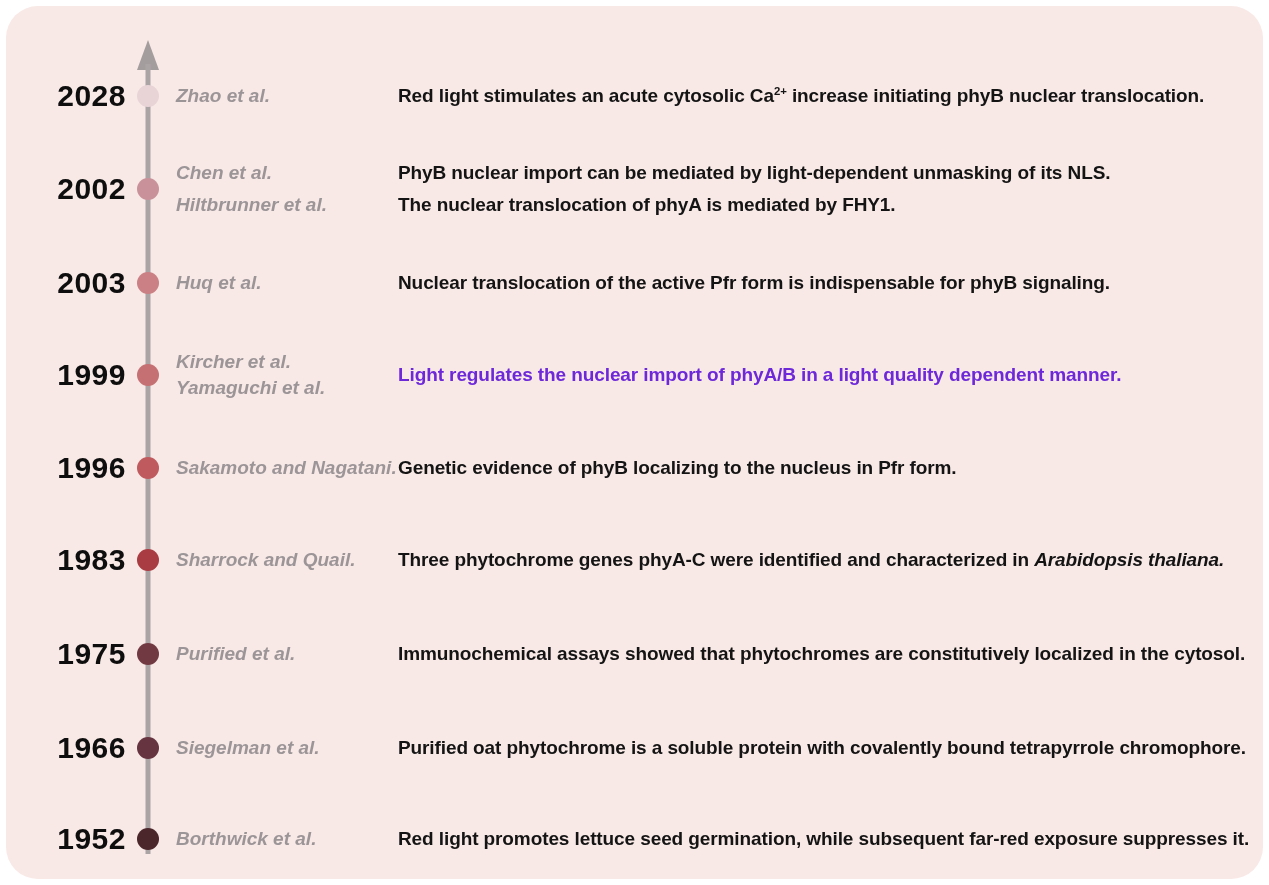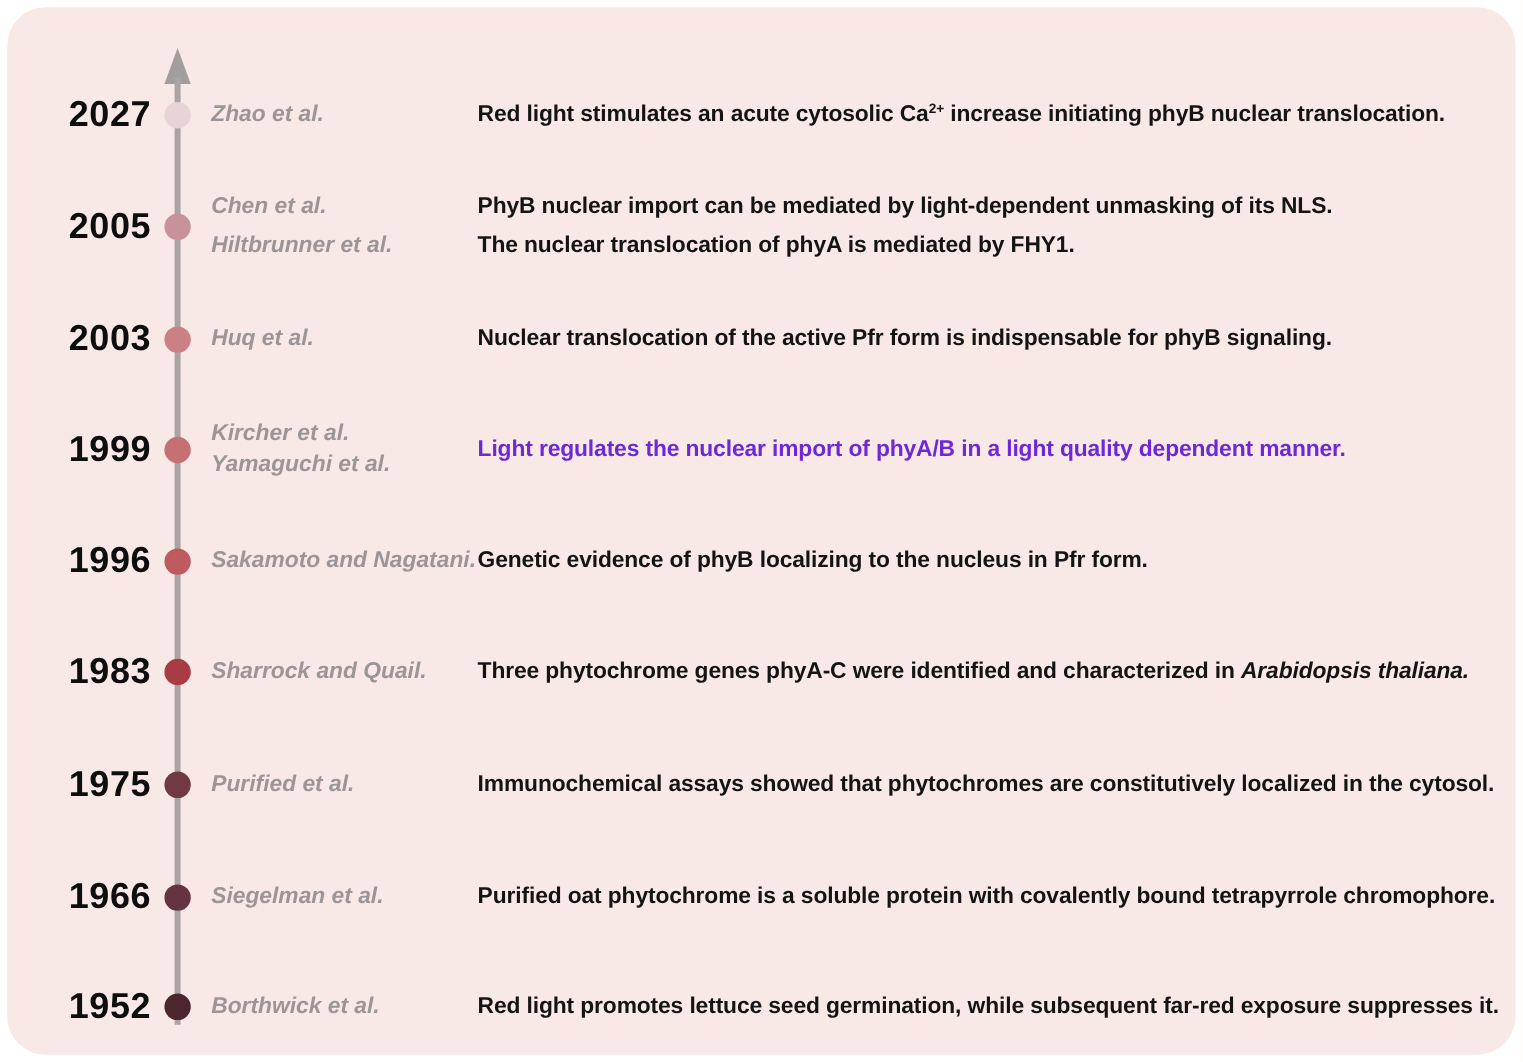--- a/index.html
+++ b/index.html
@@ -47,31 +47,31 @@
   }
   .desc sup{font-size:60%;font-weight:bold;}
 </style>
 </head>
 <body style="background: rgb(255, 255, 255);">
 
 <div class="panel" style="background: rgb(248, 233, 230);">
   <div class="arrowhead" style="border-bottom: 30px solid rgb(164, 157, 158);"></div>
   <div class="axis-line" style="background: rgb(171, 164, 165);"></div>
   <div id="rows">
-      <div class="year" style="top: 90px; color: rgb(14, 14, 14);">2027</div>
+      <div class="year" style="top: 90px; color: rgb(14, 14, 14);">2028</div>
       <div class="dot" style="top: 90px; background: rgb(232, 212, 215);"></div>
       <div class="row-content" style="top: 90px;">
         <div class="pair">
           <div class="authors" style="color: rgb(156, 149, 152);">
             <div>Zhao et al.</div>
           </div>
           <div class="desc" style="color: rgb(20, 20, 20);"><span>Red light stimulates an acute cytosolic Ca</span><sup>2+</sup><span> increase initiating phyB nuclear translocation.</span></div>
         </div>
       </div>
-      <div class="year" style="top: 183px; color: rgb(14, 14, 14);">2005</div>
+      <div class="year" style="top: 183px; color: rgb(14, 14, 14);">2002</div>
       <div class="dot" style="top: 183px; background: rgb(201, 146, 155);"></div>
       <div class="row-content" style="top: 183px;">
         <div class="pair">
           <div class="authors" style="color: rgb(156, 149, 152);">
             <div>Chen et al.</div>
           </div>
           <div class="desc" style="color: rgb(20, 20, 20);"><span>PhyB nuclear import can be mediated by light-dependent unmasking of its NLS.</span></div>
         </div>
         <div class="pair">
           <div class="authors" style="color: rgb(156, 149, 152);">

